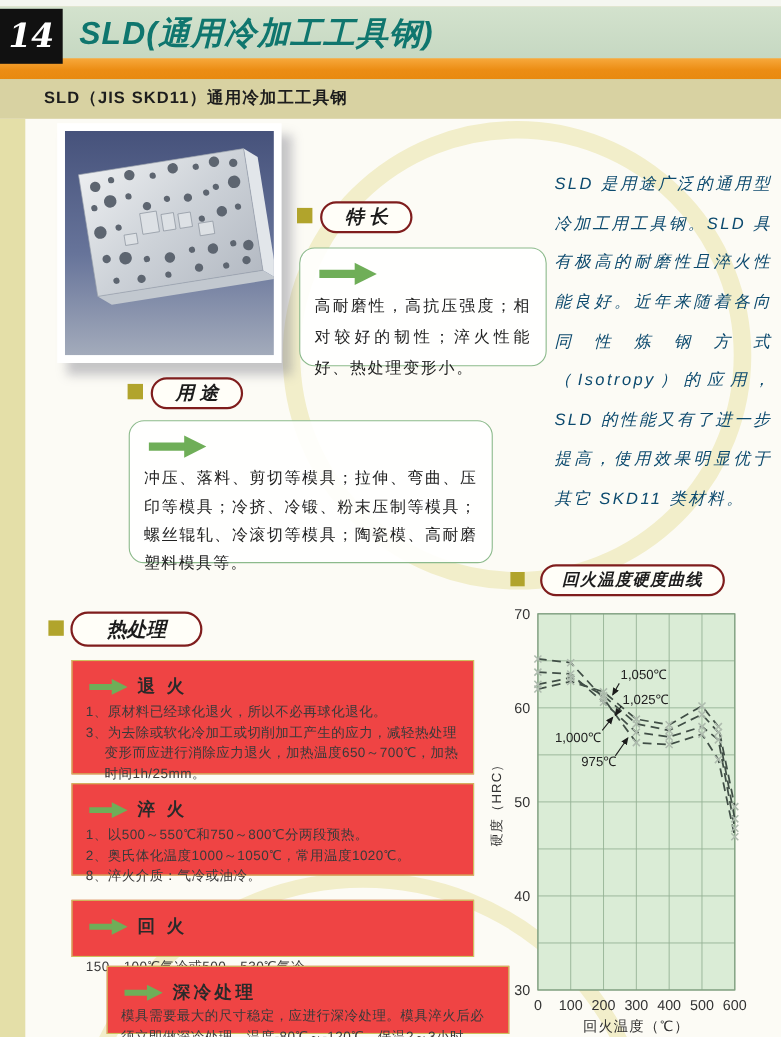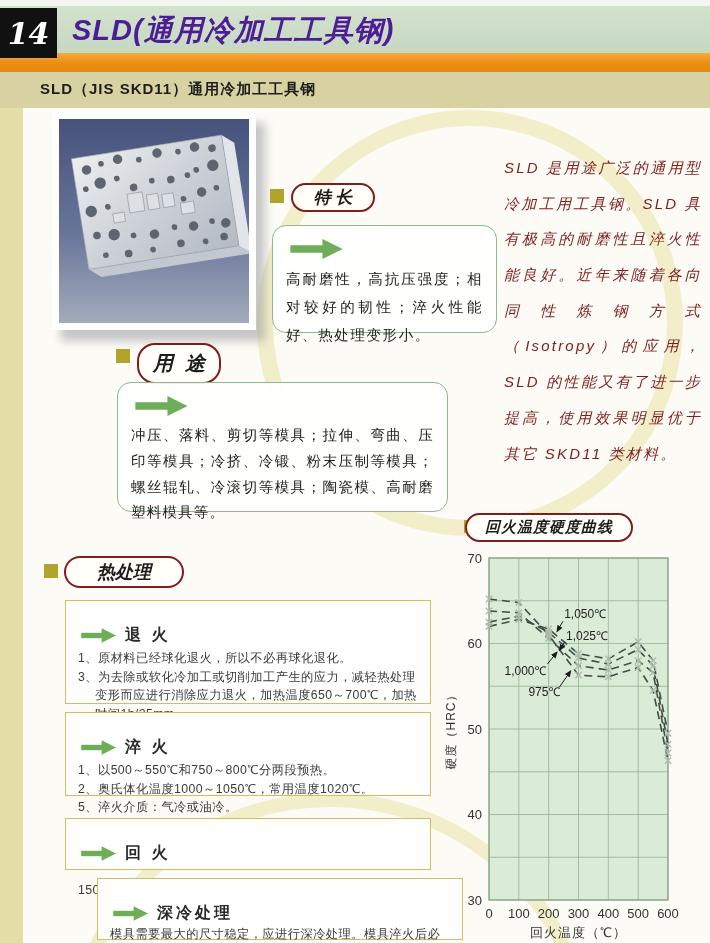--- a/index.html
+++ b/index.html
@@ -10,21 +10,21 @@
     background:#d8d2a2; color:#2b2b2b;
   }
   .abs { position:absolute; }
 
   
   .band-top-white { left:0; top:0; width:710px; height:6px; background:#f4f6f0; }
   .band-green { left:0; top:6px; width:710px; height:47px; background:linear-gradient(#d3e2cd,#c6d8c2); }
   .page-num-box { left:0; top:8px; width:57px; height:50px; background:#111; z-index:3;
                   display:flex; align-items:center; justify-content:center; }
   .page-num { color:#fff; font-family:"DejaVu Serif", serif; font-style:italic; font-weight:bold; font-size:30px; }
-  .page-title { left:72px; top:11px; font-size:29px; font-weight:bold; font-style:italic; letter-spacing:1px; color:#4c1d95; }
+  .page-title { left:72px; top:11px; font-size:29px; font-weight:bold; font-style:italic; letter-spacing:1px; color:#0f766e; }
   .bar-orange { left:0; top:53px; width:710px; height:19px;
                 background:linear-gradient(#f7a93c,#ec8d14 55%,#e8890f); }
   .band-tan { left:0; top:72px; width:710px; height:36px; background:#d8d2a2; }
   .page-subtitle { left:40px; top:80px; font-size:15px; font-weight:bold; letter-spacing:1px; color:#1d1d1d; }
 
   
   .content-bg { left:0; top:108px; width:710px; height:835px; background:#fcfbf5; }
   .left-stripe { left:0; top:108px; width:23px; height:835px; background:#e4dfa8; }
   .rings { left:0; top:108px; width:710px; height:835px; pointer-events:none; }
 
@@ -40,25 +40,25 @@
           font-weight:bold; font-style:italic; color:#1c1c1c; }
 
   
   .green-box { border:1.6px solid #8cba8c; border-radius:14px; background:rgba(255,255,254,.92);
                padding:10px 13px 6px 13px; z-index:2; }
   .green-box .txt { font-size:14.5px; line-height:1.92; letter-spacing:1.6px; color:#222; text-align:justify; }
   .arrow-big { display:block; margin:2px 0 6px 2px; }
 
   
   .intro { left:504px; top:150px; width:198px; font-size:15px; font-style:italic;
-           line-height:2.38; letter-spacing:2.2px; text-align:justify; color:#7f1d1d; z-index:2; }
-
-  
-  .cream-box { left:65px; width:366px; background:#ffffff; border:1.4px solid #cdc05e;
-               padding:21px 12px 6px 12px; z-index:2; }
+           line-height:2.38; letter-spacing:2.2px; text-align:justify; color:#0c4a6e; z-index:2; }
+
+  
+  .cream-box { left:65px; width:366px; background:#ef4444; border:1.4px solid #cdc05e;
+               padding:10px 12px 6px 12px; z-index:2; }
   .cream-title-row { display:flex; align-items:center; gap:9px; margin:3px 0 3px 2px; }
   .cream-title { font-size:16px; font-weight:bold; letter-spacing:3px; color:#2a2a2a; }
   .cream-item { font-size:12.3px; line-height:1.52; color:#3a3a3a; letter-spacing:.4px; }
   .cream-item.indent { padding-left:17px; text-indent:-17px; }
 
   
   .chart-wrap { left:443px; top:552px; width:256px; height:391px; z-index:2; }
   .chart-wrap svg { display:block; width:256px; height:391px; }
 </style>
 </head>
@@ -160,21 +160,21 @@
 </div>
 <div class="abs green-box" style="left:272px; top:225px; width:225px; height:108px;">
   <svg class="arrow-big" width="56" height="22" viewBox="0 0 60 24">
     <line x1="2" y1="12" x2="40" y2="12" stroke="#6fae58" stroke-width="8"></line>
     <polygon points="37,1 59,12 37,23" fill="#6fae58"></polygon>
   </svg>
   <div class="txt">高耐磨性，高抗压强度；相对较好的韧性；淬火性能好、热处理变形小。</div>
 </div>
 
 <div class="abs bullet-sq" style="left:116px; top:349px;"></div>
-<div class="abs pill" style="left:137px; top:343px; width:84px; height:41px; font-size:20px;font-family:Liberation Mono, monospace;">
+<div class="abs pill" style="left:137px; top:343px; width:84px; height:29px; font-size:17px;">
   <span>用 途</span>
 </div>
 <div class="abs green-box" style="left:117px; top:382px; width:331px; height:130px;">
   <svg class="arrow-big" width="56" height="22" viewBox="0 0 60 24">
     <line x1="2" y1="12" x2="40" y2="12" stroke="#6fae58" stroke-width="8"></line>
     <polygon points="37,1 59,12 37,23" fill="#6fae58"></polygon>
   </svg>
   <div class="txt" style="line-height:1.78; letter-spacing:1.2px;">冲压、落料、剪切等模具；拉伸、弯曲、压印等模具；冷挤、冷锻、粉末压制等模具；螺丝辊轧、冷滚切等模具；陶瓷模、高耐磨塑料模具等。</div>
 </div>
 
@@ -200,21 +200,21 @@
 <div class="abs cream-box" style="top:712px; height:84px;">
   <div class="cream-title-row">
     <svg width="36" height="15" viewBox="0 0 60 24">
       <line x1="2" y1="12" x2="40" y2="12" stroke="#6fae58" stroke-width="9"></line>
       <polygon points="36,0 60,12 36,24" fill="#6fae58"></polygon>
     </svg>
     <span class="cream-title">淬 火</span>
   </div>
   <div class="cream-item">1、以500～550℃和750～800℃分两段预热。</div>
   <div class="cream-item">2、奥氏体化温度1000～1050℃，常用温度1020℃。</div>
-  <div class="cream-item">5、淬火介质：气冷或油冷。</div>
+  <div class="cream-item">8、淬火介质：气冷或油冷。</div>
 </div>
 
 <div class="abs cream-box" style="top:818px; height:52px;">
   <div class="cream-title-row" style="margin-bottom:17px;">
     <svg width="36" height="15" viewBox="0 0 60 24">
       <line x1="2" y1="12" x2="40" y2="12" stroke="#6fae58" stroke-width="9"></line>
       <polygon points="36,0 60,12 36,24" fill="#6fae58"></polygon>
     </svg>
     <span class="cream-title">回 火</span>
   </div>
@@ -226,21 +226,21 @@
     <svg width="36" height="15" viewBox="0 0 60 24">
       <line x1="2" y1="12" x2="40" y2="12" stroke="#6fae58" stroke-width="9"></line>
       <polygon points="36,0 60,12 36,24" fill="#6fae58"></polygon>
     </svg>
     <span class="cream-title">深冷处理</span>
   </div>
   <div class="cream-item">模具需要最大的尺寸稳定，应进行深冷处理。模具淬火后必须立即做深冷处理，温度-80℃～-120℃，保温2～3小时。</div>
 </div>
 
 <div class="abs bullet-sq" style="left:464px; top:520px; width:13px; height:13px;"></div>
-<div class="abs pill" style="left:465px; top:513px; width:168px; height:29px; font-size:15px; letter-spacing:1px;">
+<div class="abs pill" style="left:491px; top:513px; width:168px; height:29px; font-size:15px; letter-spacing:1px;">
   <span>回火温度硬度曲线</span>
 </div>
 <div class="abs chart-wrap">
   <svg id="chart-svg" viewBox="0 0 256 391">
       <defs>
         <marker id="ah" markerWidth="8" markerHeight="8" refX="6" refY="3" orient="auto">
           <path d="M0,0 L7,3 L0,6 Z" fill="#1c1c1c"></path>
         </marker>
       </defs>
       <rect x="46" y="6" width="179" height="342" fill="#daecd6"></rect>

